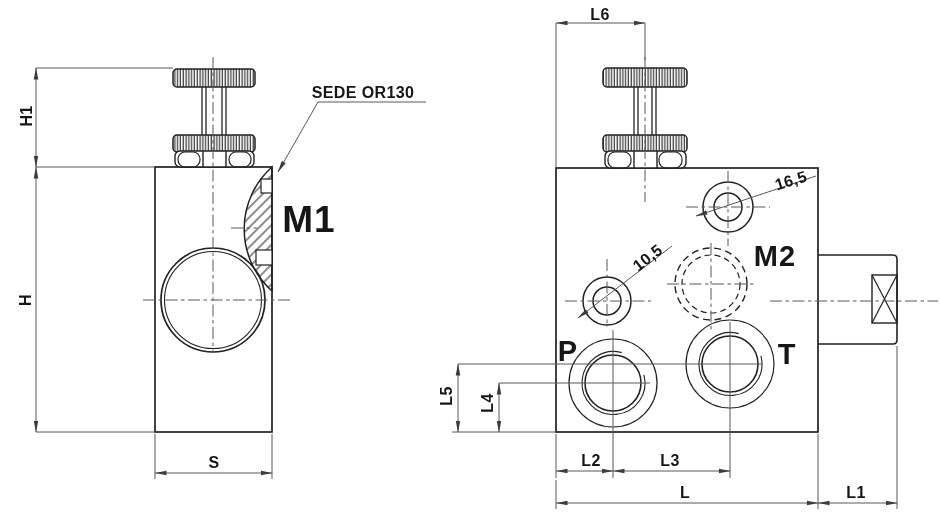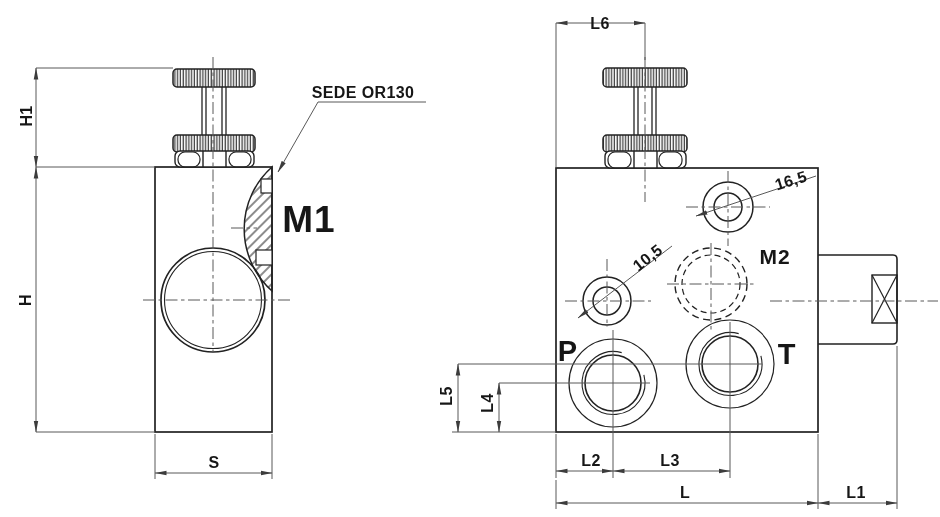--- a/index.html
+++ b/index.html
@@ -180,24 +180,24 @@
       <line x1="818" y1="503" x2="897" y2="503" marker-start="url(#arw)" marker-end="url(#arw)"></line>
     </g>
   </svg>
 
   <div class="lbl dim rot90" style="left:27px;top:116px;">H1</div>
   <div class="lbl dim rot90" style="left:26px;top:300px;">H</div>
   <div class="lbl dim" style="left:214px;top:463px;">S</div>
   <div class="lbl note" style="left:363px;top:93px;">SEDE OR130</div>
   <div class="lbl port" style="left:309px;top:219px;font-size:37px;">M1</div>
 
-  <div class="lbl dim" style="left:600px;top:15px;margin-top:9px;">L6</div>
+  <div class="lbl dim" style="left:600px;top:15px;">L6</div>
   <div class="lbl dim rot17" style="left:791px;top:181px;">16,5</div>
   <div class="lbl dim rot38" style="left:648px;top:258px;">10,5</div>
-  <div class="lbl port" style="left:775px;top:256px;font-size:21px;">M2</div>
+  <div class="lbl port" style="left:775px;top:256px;font-size:29px;">M2</div>
   <div class="lbl port" style="left:568px;top:351px;font-size:29px;">P</div>
   <div class="lbl port" style="left:787px;top:354px;font-size:29px;">T</div>
   <div class="lbl dim rot90" style="left:447px;top:396px;">L5</div>
   <div class="lbl dim rot90" style="left:488px;top:403px;">L4</div>
   <div class="lbl dim" style="left:591px;top:461px;">L2</div>
   <div class="lbl dim" style="left:670px;top:461px;">L3</div>
   <div class="lbl dim" style="left:685px;top:493px;">L</div>
   <div class="lbl dim" style="left:856px;top:493px;text-align:center;">L1</div>
 
 </div>

